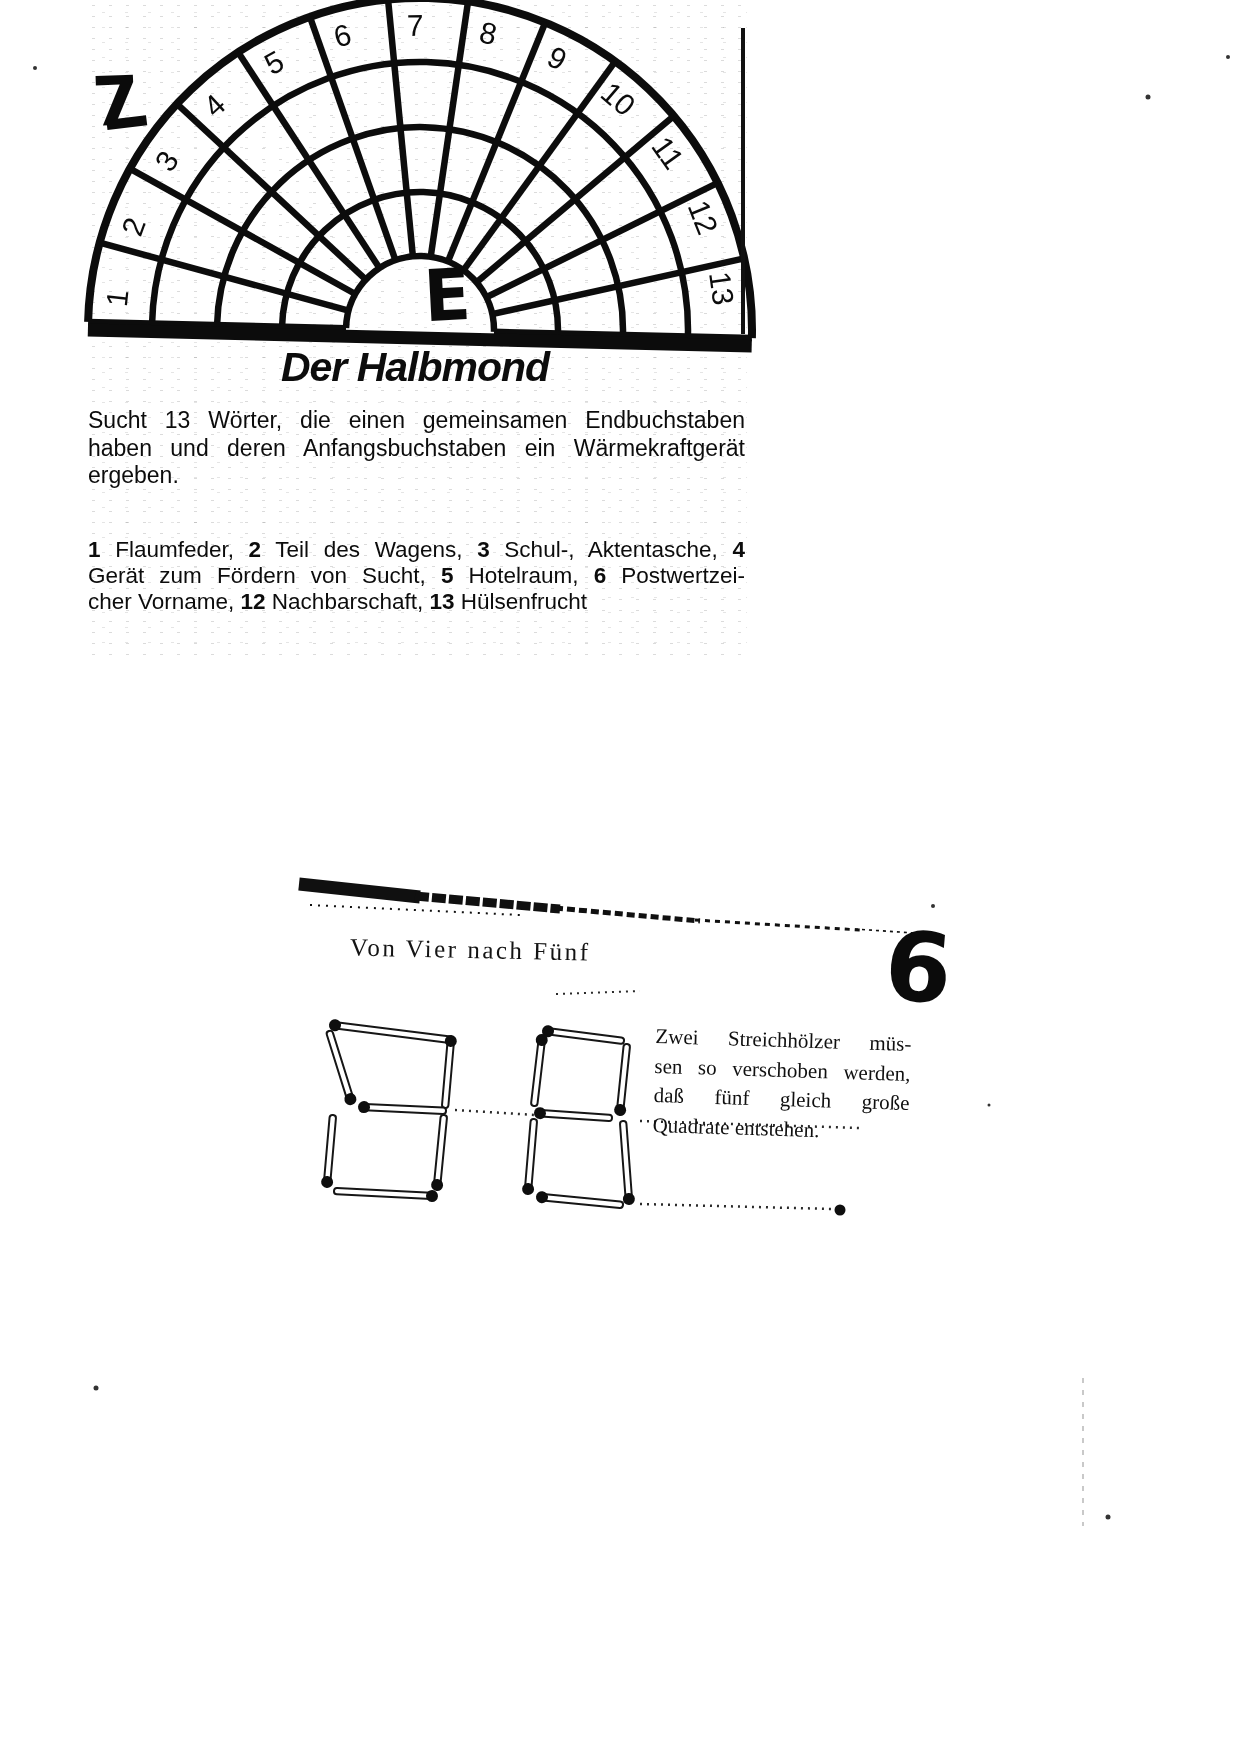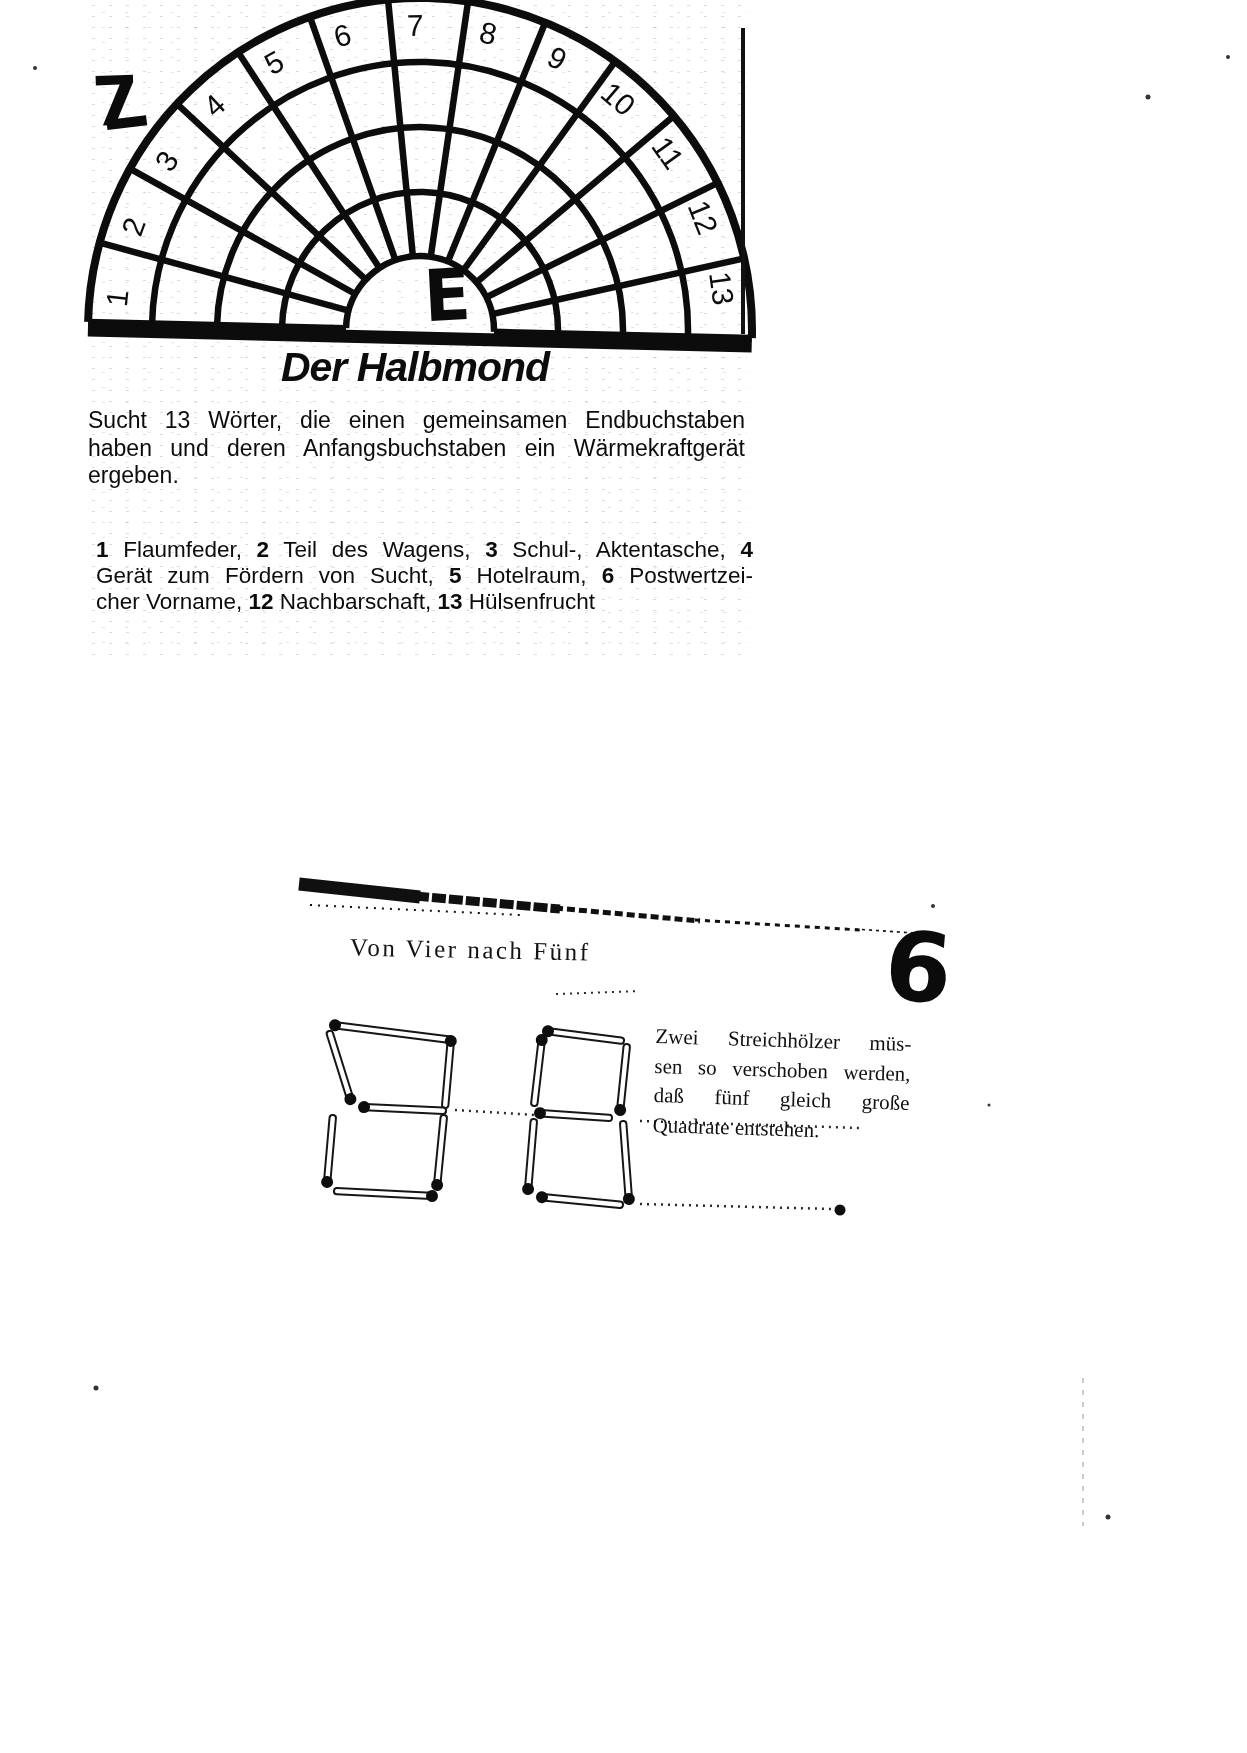--- a/index.html
+++ b/index.html
@@ -22,21 +22,21 @@
   .art-dash{stroke:#2a2a2a;fill:none;}
   .smudge{stroke:#101010;fill:none;stroke-linecap:butt;}
   .speck{fill:#333;}
   .vline-dashed{stroke:#b8b8b8;stroke-width:1.5;stroke-dasharray:5 7;}
   .clip-border{position:absolute;left:741px;top:28px;width:4px;height:306px;background:#111;z-index:3;}
 
   .txt{position:absolute;z-index:4;}
   .page-title{left:85px;top:344px;width:660px;text-align:center;
     font-weight:bold;font-style:italic;font-size:41px;letter-spacing:-1px;}
   .intro{left:88px;top:395px;width:657px;font-size:23px;line-height:27.5px;margin-top:12px;}
-  .clues{left:96px;top:537px;width:657px;font-size:22.5px;line-height:25.8px;}
+  .clues{left:88px;top:537px;width:657px;font-size:22.5px;line-height:25.8px;}
   .jline{text-align:justify;text-align-last:justify;}
   .clue-line b{font-weight:bold;}
 
   .hw{font-family:"DejaVu Sans",sans-serif;font-weight:bold;color:#0b0b0b;z-index:5;}
   .hw-seven{left:92px;top:62px;font-size:68px;transform:rotate(-2deg);}
   .hw-seven .bar{position:absolute;left:14px;top:56px;width:40px;height:10px;background:#0b0b0b;transform:rotate(-5deg);}
   .center-letter{left:424px;top:256px;font-size:68px;transform:rotate(-3deg) scaleY(1.05);}
   .hw-six{left:885px;top:912px;font-size:96px;transform:rotate(5deg);}
 
   .serif{font-family:"Liberation Serif",serif;}

